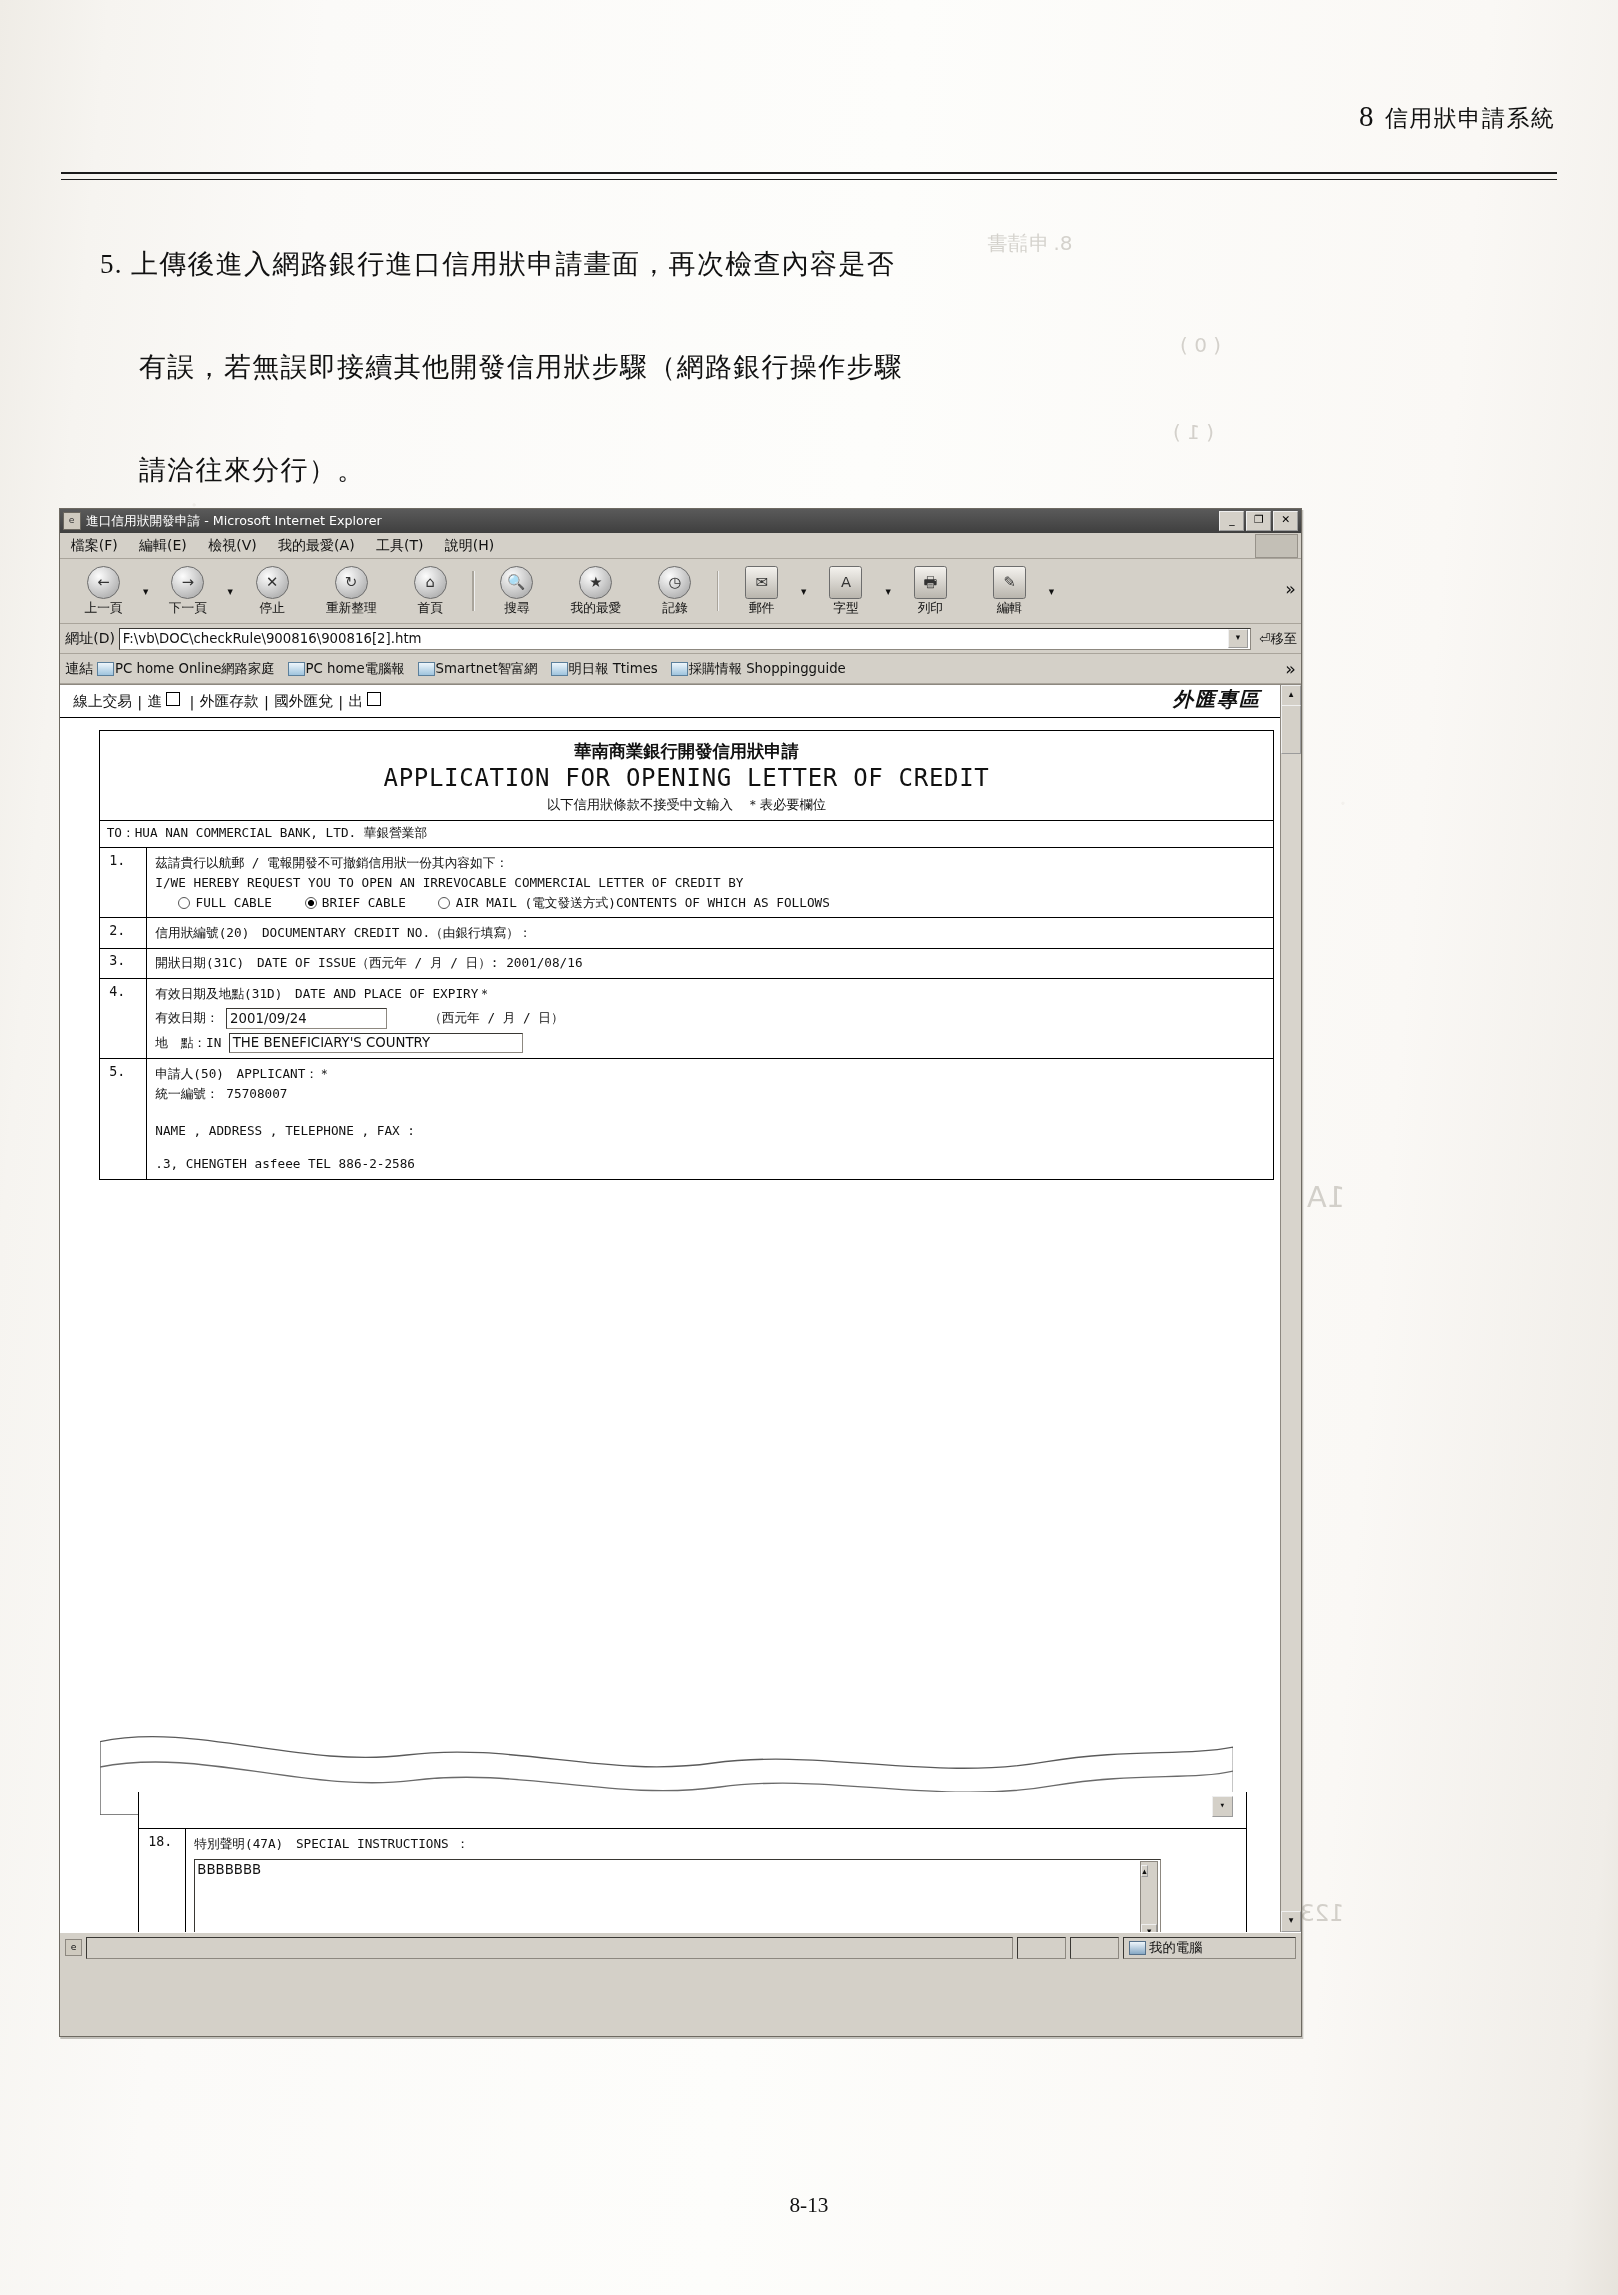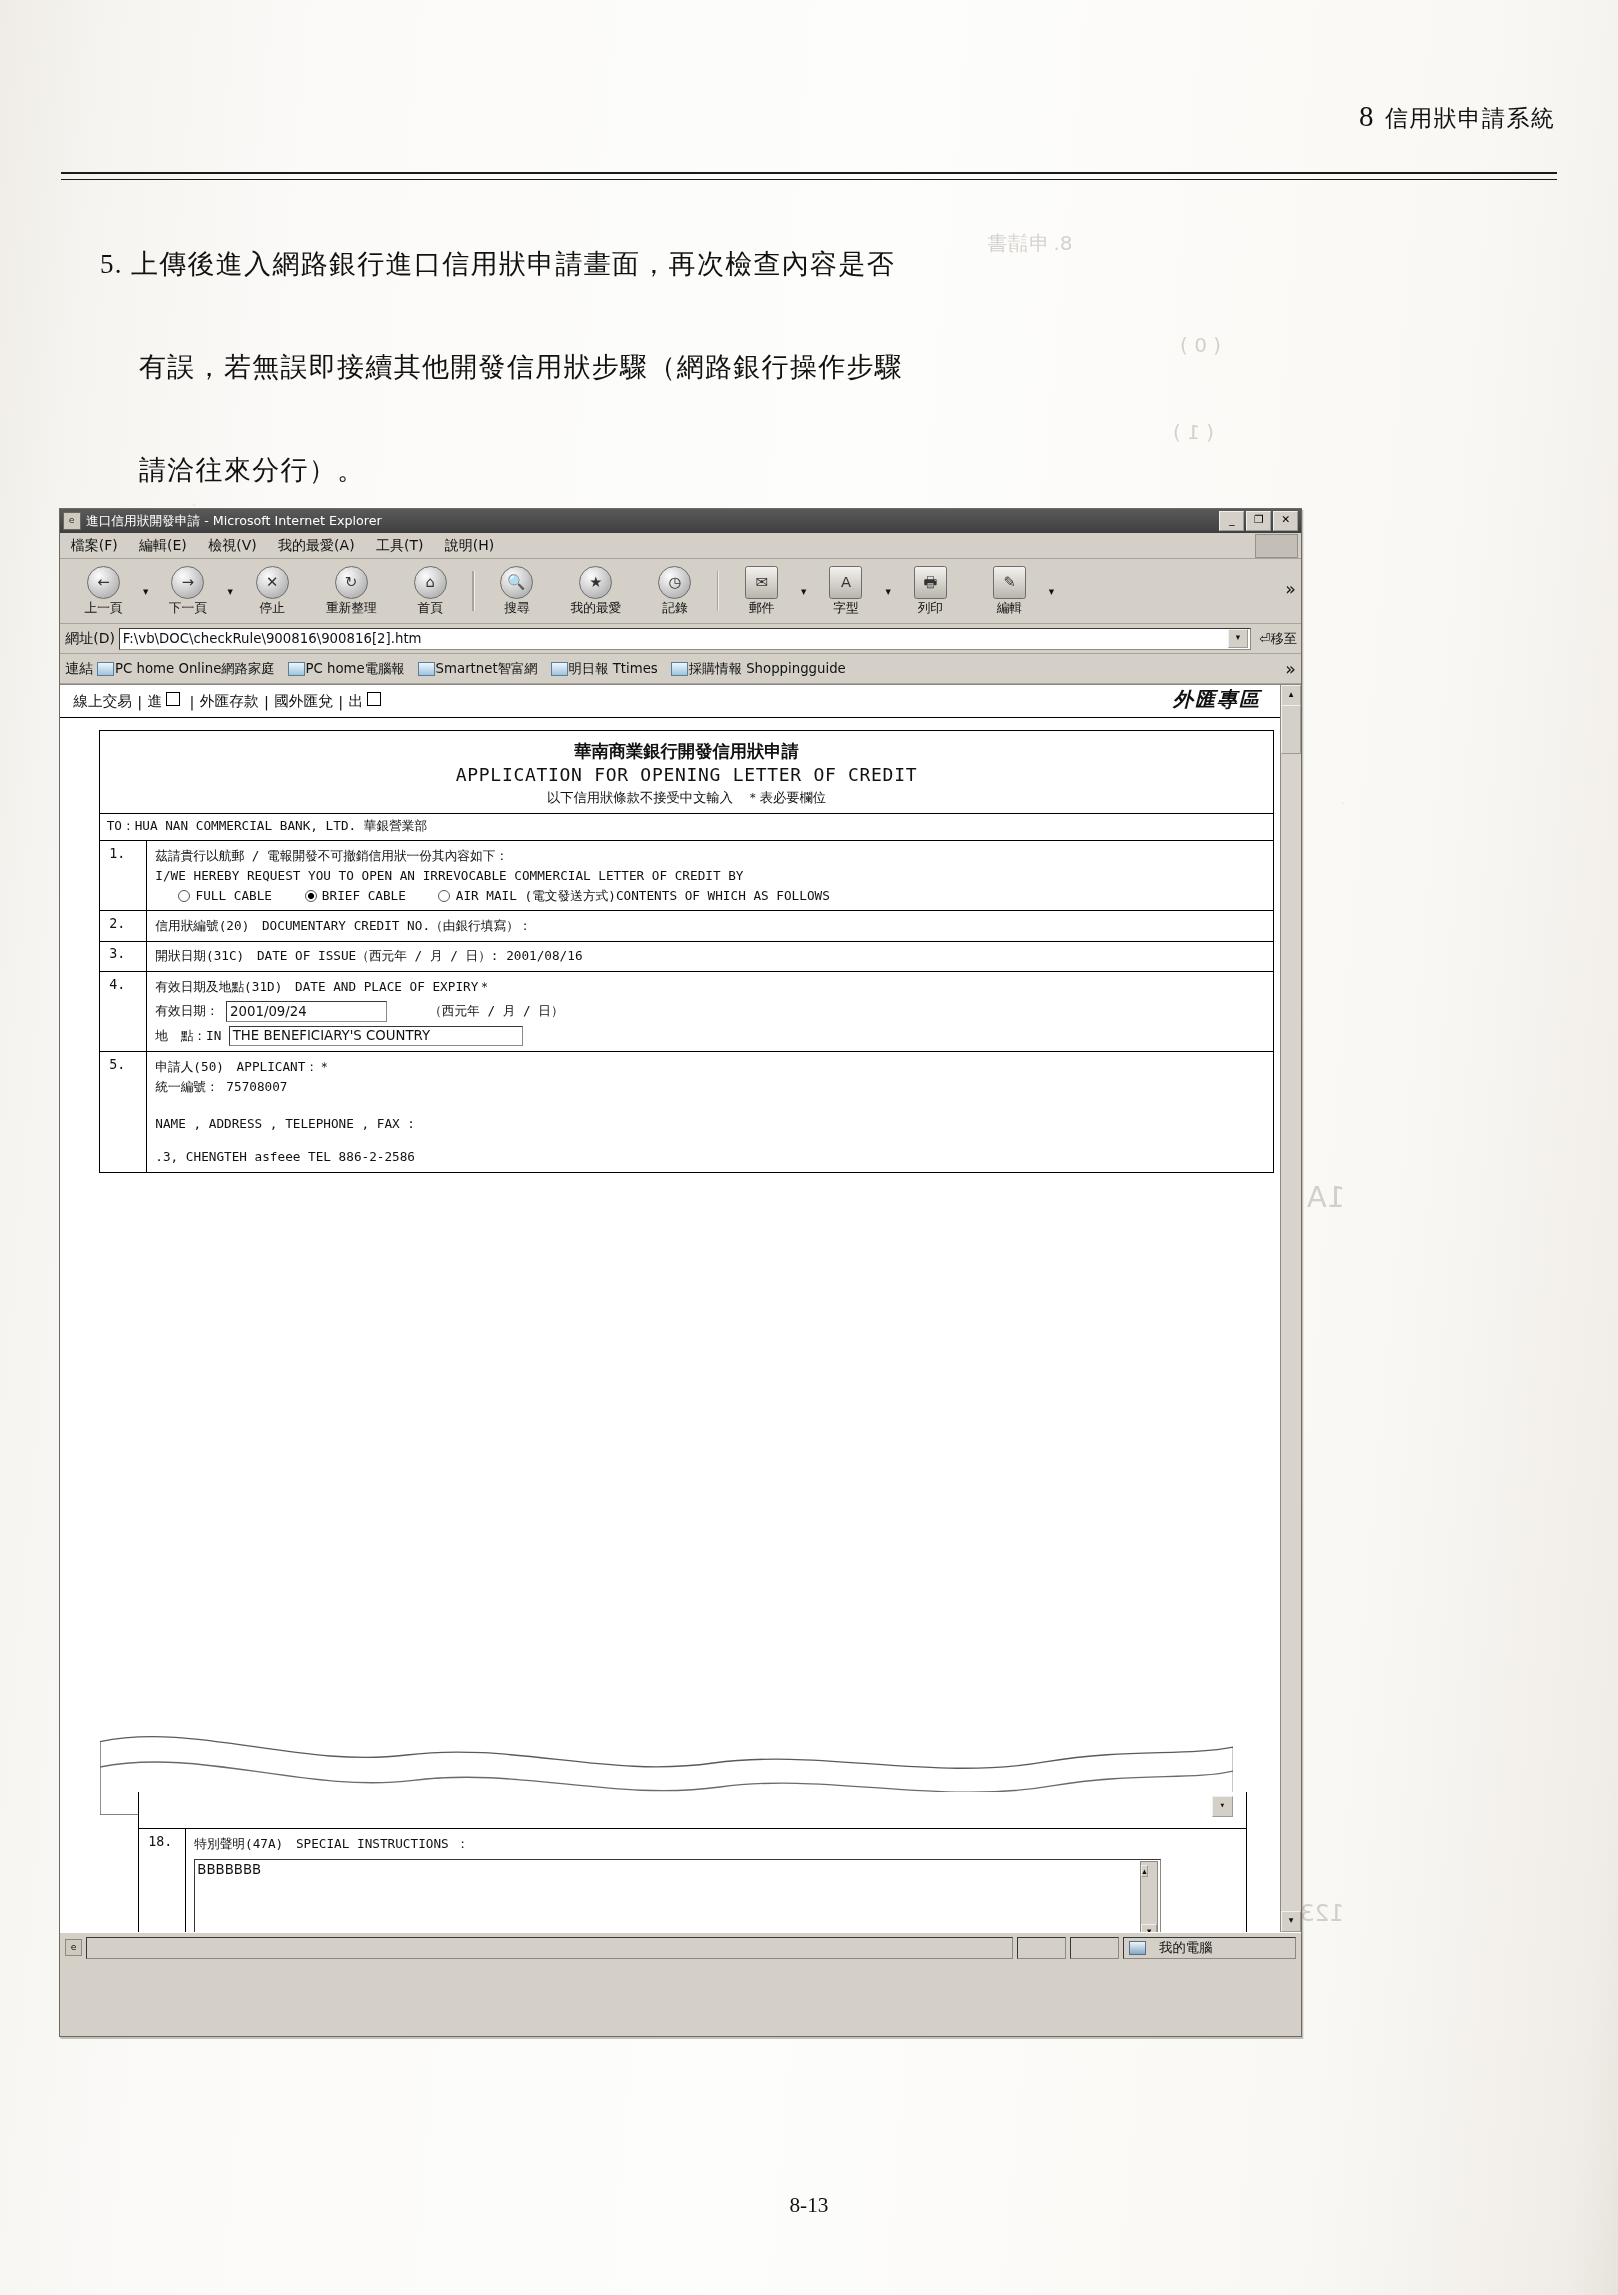--- a/index.html
+++ b/index.html
@@ -129,21 +129,21 @@
   .navstrip .right{
     position:absolute;right:40px;top:1.3px;font-size:20px;font-weight:bold;font-style:italic;
     font-family:"DejaVu Sans",sans-serif;letter-spacing:2px;
   }
   .form{
     margin:12px 27px 0 39px;border:1.3px solid #000;background:#fff;
     font-family:"DejaVu Sans Mono", monospace;
     font-size:12.7px;position:relative;
   }
   .ftitle{text-align:center;padding:8px 0 1.3px;font-family:"DejaVu Sans",sans-serif;font-size:17.3px;font-weight:bold;}
-  .fsub{text-align:center;font-family:"DejaVu Sans Mono",monospace;font-size:18px;letter-spacing:0.7px;padding-bottom:4px;}
+  .fsub{text-align:center;font-family:"DejaVu Sans Mono",monospace;font-size:24px;letter-spacing:0.7px;padding-bottom:4px;}
   .fnote{text-align:center;font-family:"DejaVu Sans",sans-serif;font-size:13.3px;padding-bottom:5.3px;}
   .toline{border-top:1.3px solid #000;padding:4.7px 6.7px;font-size:12.7px;}
   .row{display:flex;border-top:1.3px solid #000;}
   .rn{width:37px;flex:none;text-align:left;padding:4.7px 0 4.7px 9.3px;border-right:1.3px solid #000;font-size:13.3px;}
   .rc{flex:1;padding:4.7px 8px;}
   .rc .ln{white-space:nowrap;line-height:20px;}
   .ind{padding-left:23px;}
   .radio{
     display:inline-block;width:10px;height:10px;border:1.3px solid #555;border-radius:50%;
     margin-right:5.3px;vertical-align:middle;background:#fff;
@@ -436,21 +436,21 @@
         <div class="thumb"></div>
         <div class="ar bot">▾</div>
       </div>
     </div>
 
     <div class="statusbar">
       <span class="ic" style="width:14.7px;height:14.7px;border:0.7px solid #8d8880;background:#cfcabf;font-size:9.3px;line-height:13.3px;text-align:center;">e</span>
       <span class="sbox" style="flex:1"></span>
       <span class="sbox" style="width:47px"></span>
       <span class="sbox" style="width:47px"></span>
-      <span class="sbox" style="width:160px;display:flex;align-items:center;gap:13px;padding:0 5.3px;">
+      <span class="sbox" style="width:160px;display:flex;align-items:center;gap:3px;padding:0 5.3px;">
         <i style="width:14.7px;height:12px;background:linear-gradient(#eef6fb,#86a8c4);border:0.7px solid #55708a;display:inline-block;"></i>
         <span>我的電腦</span>
       </span>
     </div>
   </div>
 
   <div class="folio">8-13</div>
 </div>
 
 

